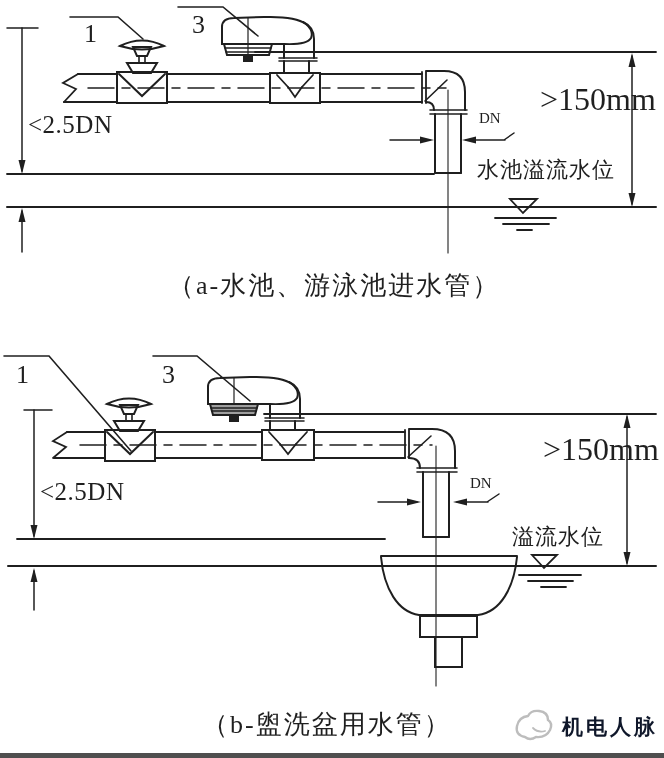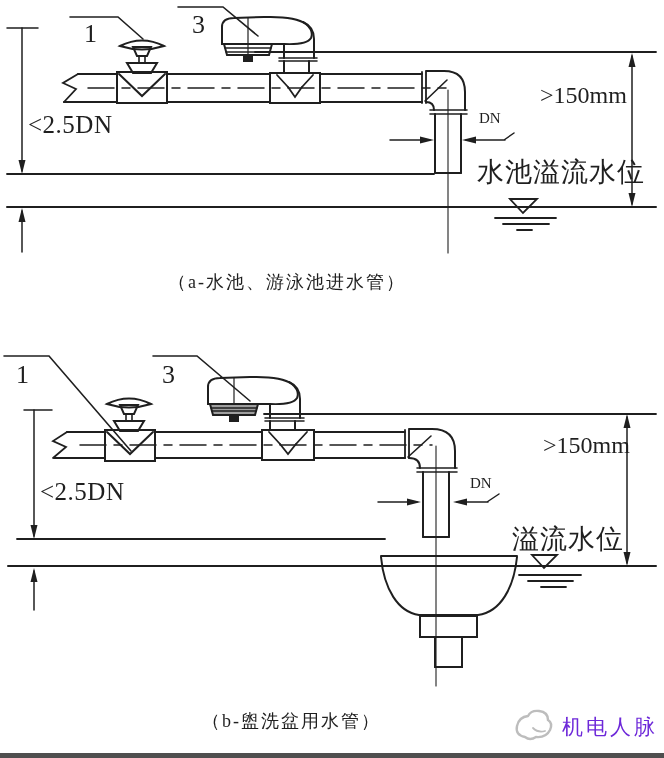--- a/index.html
+++ b/index.html
@@ -6,26 +6,26 @@
   .stage{
     position:relative;width:664px;height:758px;background:#ffffff;
     font-family:"Liberation Serif","DejaVu Serif",serif;color:#1f1f1f;
     overflow:hidden;margin:0 auto;
   }
   .stage svg{position:absolute;left:0;top:0;}
   .lbl{position:absolute;white-space:nowrap;line-height:1;}
   .num{font-size:26px;}
   .dim{font-size:25px;letter-spacing:0.5px;text-align:center;}
   .dn{font-size:15px;}
-  .mm{font-size:24px;}
-  .cjk{font-size:27px;letter-spacing:1px;text-align:center;}
-  .cap{font-size:18px;letter-spacing:2px;}
+  .mm{font-size:32px;}
+  .cjk{font-size:22px;letter-spacing:1px;text-align:center;}
+  .cap{font-size:26px;letter-spacing:2px;}
   .wm-text{
     position:absolute;left:562px;top:713px;font-size:21px;letter-spacing:3px;
-    color:#6d28d9;font-family:"Liberation Sans","DejaVu Sans",sans-serif;font-weight:normal;
+    color:#0f172a;font-family:"Liberation Sans","DejaVu Sans",sans-serif;font-weight:bold;
   }
   .bottom-bar{position:absolute;left:0;bottom:0;width:100%;height:5px;background:#4f4f4f;}
 </style>
 </head>
 <body>
 
 <div class="stage">
 
   <svg width="664" height="758" viewBox="0 0 664 758" fill="none" stroke="#1f1f1f" stroke-width="2" stroke-linecap="round">
 

